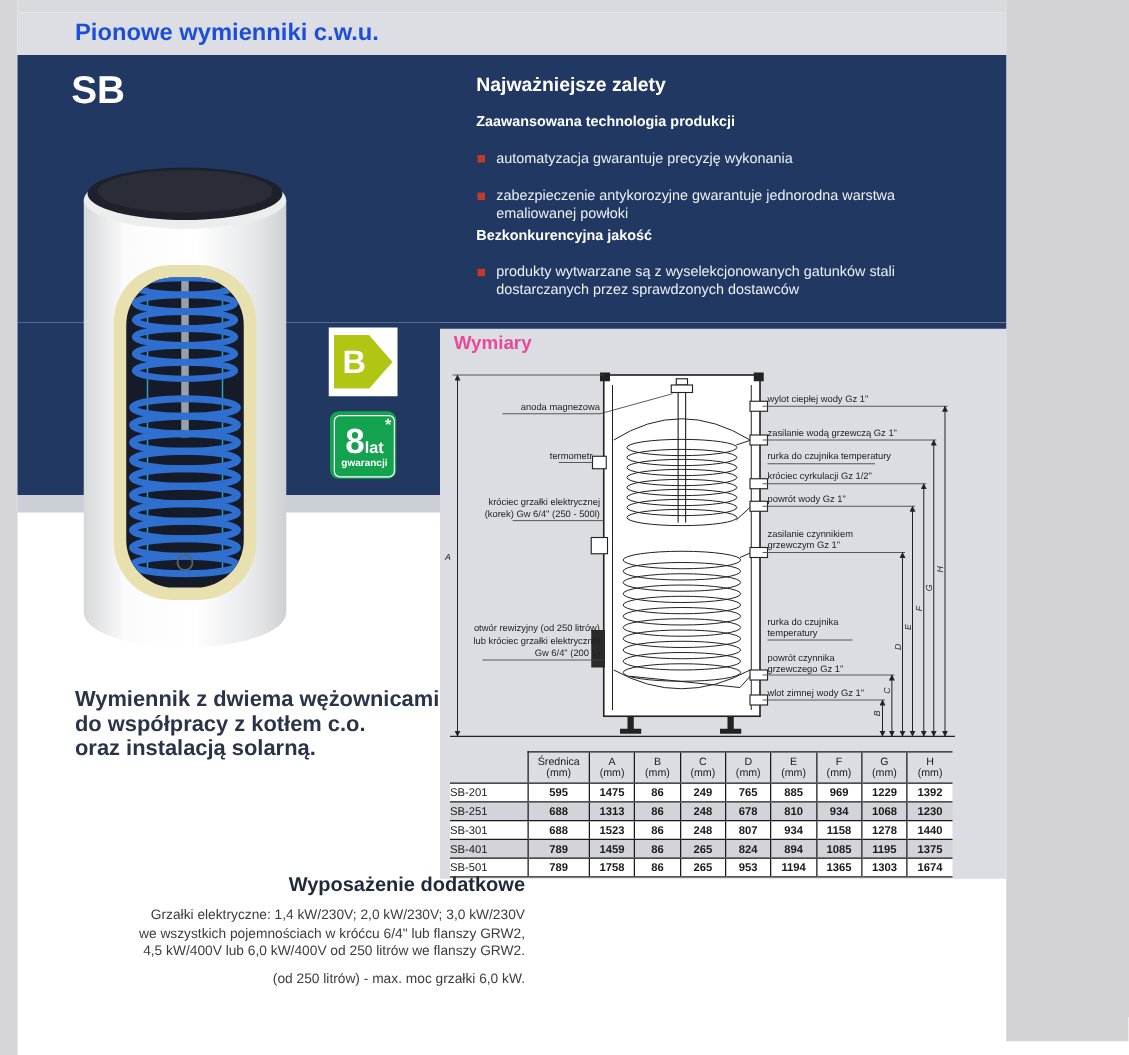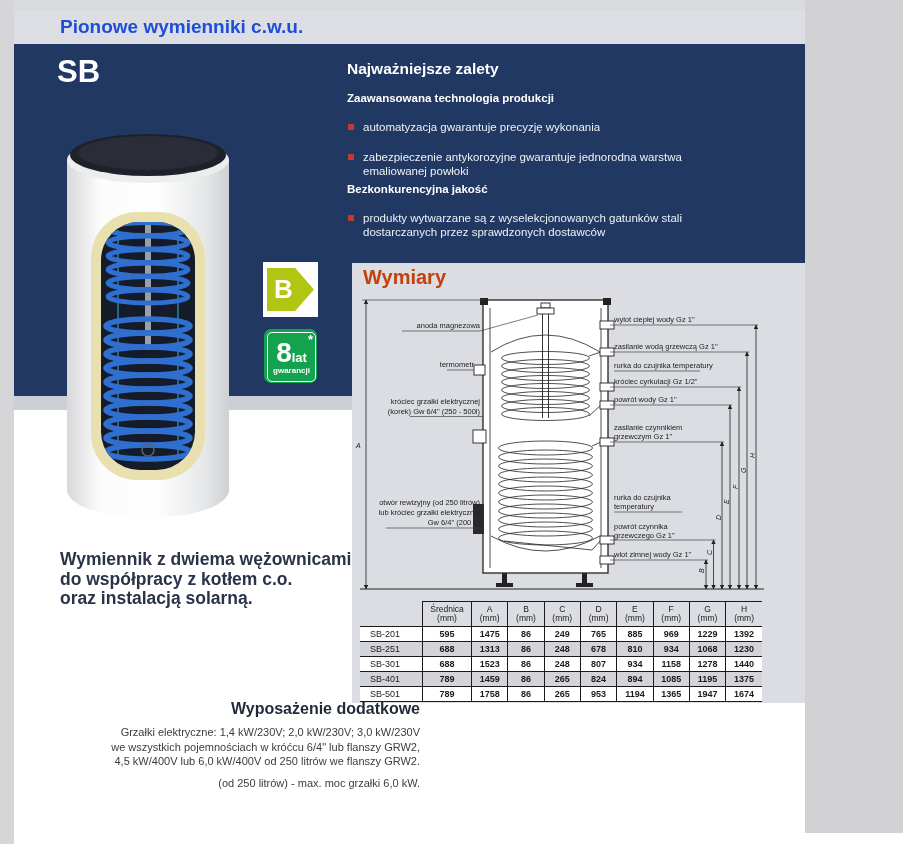--- a/index.html
+++ b/index.html
@@ -33,46 +33,46 @@
             display:flex;flex-direction:column;align-items:center;justify-content:center;color:#fff;}
   .wb-star{position:absolute;top:-1px;right:2px;font-size:13px;font-weight:bold;}
   .wb-row{display:flex;align-items:flex-end;line-height:1;margin-top:2px;}
   .wb-num{font-size:28px;font-weight:bold;line-height:0.85;}
   .wb-lat{font-size:13px;font-weight:bold;margin-bottom:1px;}
   .wb-sub{font-size:8px;font-weight:bold;margin-top:1px;}
   .product-desc{left:60px;top:550px;color:#2a3348;font-size:17.5px;font-weight:bold;line-height:19.5px;}
   .product-desc span{display:block;}
 
   
-  .advantages{left:347px;top:60px;width:350px;color:#eef1f6;}
+  .advantages{left:381px;top:60px;width:350px;color:#eef1f6;}
   .adv-title{font-size:15.5px;font-weight:bold;color:#fff;margin:0 0 14px 0;}
   .adv-subhead{font-size:11.5px;font-weight:bold;color:#fff;margin:5px 0 3px 0;}
   .adv-item{display:flex;margin:16px 0 3px 0;}
   .bullet{flex:0 0 auto;width:6px;height:6px;background:#c23a2b;margin:4px 9px 0 1px;}
   .adv-item span{font-size:11.5px;line-height:14px;}
 
   
   .wymiary-panel{left:352px;top:258px;width:453px;height:445px;background:#dbdde2;
                  border-top:5px solid #213862;box-sizing:border-box;}
-  .wymiary-title{left:363px;top:266px;font-size:20px;font-weight:bold;color:#c2410c;}
+  .wymiary-title{left:363px;top:266px;font-size:15px;font-weight:bold;color:#ec4899;}
   .diagram{left:352px;top:288px;}
 
   
   .dims-table-wrap{left:360px;top:601px;width:404px;}
   table{border-collapse:collapse;table-layout:fixed;width:402px;font-size:9px;color:#1a1a1a;}
   th,td{padding:0;height:14px;text-align:center;font-weight:normal;}
   th{height:24px;vertical-align:middle;}
   .hl{font-size:8.5px;line-height:9px;}
   th:not(:first-child){border-top:1px solid #1a1a1a;border-left:1px solid #1a1a1a;}
   th,td{border-bottom:1px solid #1a1a1a;}
   th:first-child{border-bottom:1px solid #1a1a1a;}
   td:not(:first-child){border-left:1px solid #1a1a1a;font-weight:bold;}
   tbody tr:nth-child(even){background:#d2d4d9;}
   tbody tr:nth-child(odd){background:#ffffff;}
-  td.model{text-align:left;padding-left:10px;}
+  td.model{text-align:left;padding-left:0;}
   th:nth-child(1){width:62px;} th:nth-child(2){width:48px;}
 
   
   .extras{left:60px;top:700px;width:360px;color:#3c3c3c;text-align:right;}
   .extras h3{margin:0 0 7px 0;font-size:16px;font-weight:bold;color:#1f2937;}
   .extras p{margin:0 0 7px 0;font-size:11px;line-height:14.5px;}
   .extras p span{display:block;}
 
   
   svg text{font-family:"Liberation Sans",sans-serif;}
@@ -423,21 +423,21 @@
           </tr>
           <tr>
             <td class="model">SB-501</td>
             <td>789</td>
             <td>1758</td>
             <td>86</td>
             <td>265</td>
             <td>953</td>
             <td>1194</td>
             <td>1365</td>
-            <td>1947</td>
+            <td>1303</td>
             <td>1674</td>
           </tr>
         </tbody>
       </table>
   </div>
 
   <div class="abs extras">
     <h3>Wyposażenie dodatkowe</h3>
     <p>
       <span>Grzałki elektryczne: 1,4 kW/230V; 2,0 kW/230V; 3,0 kW/230V</span>

